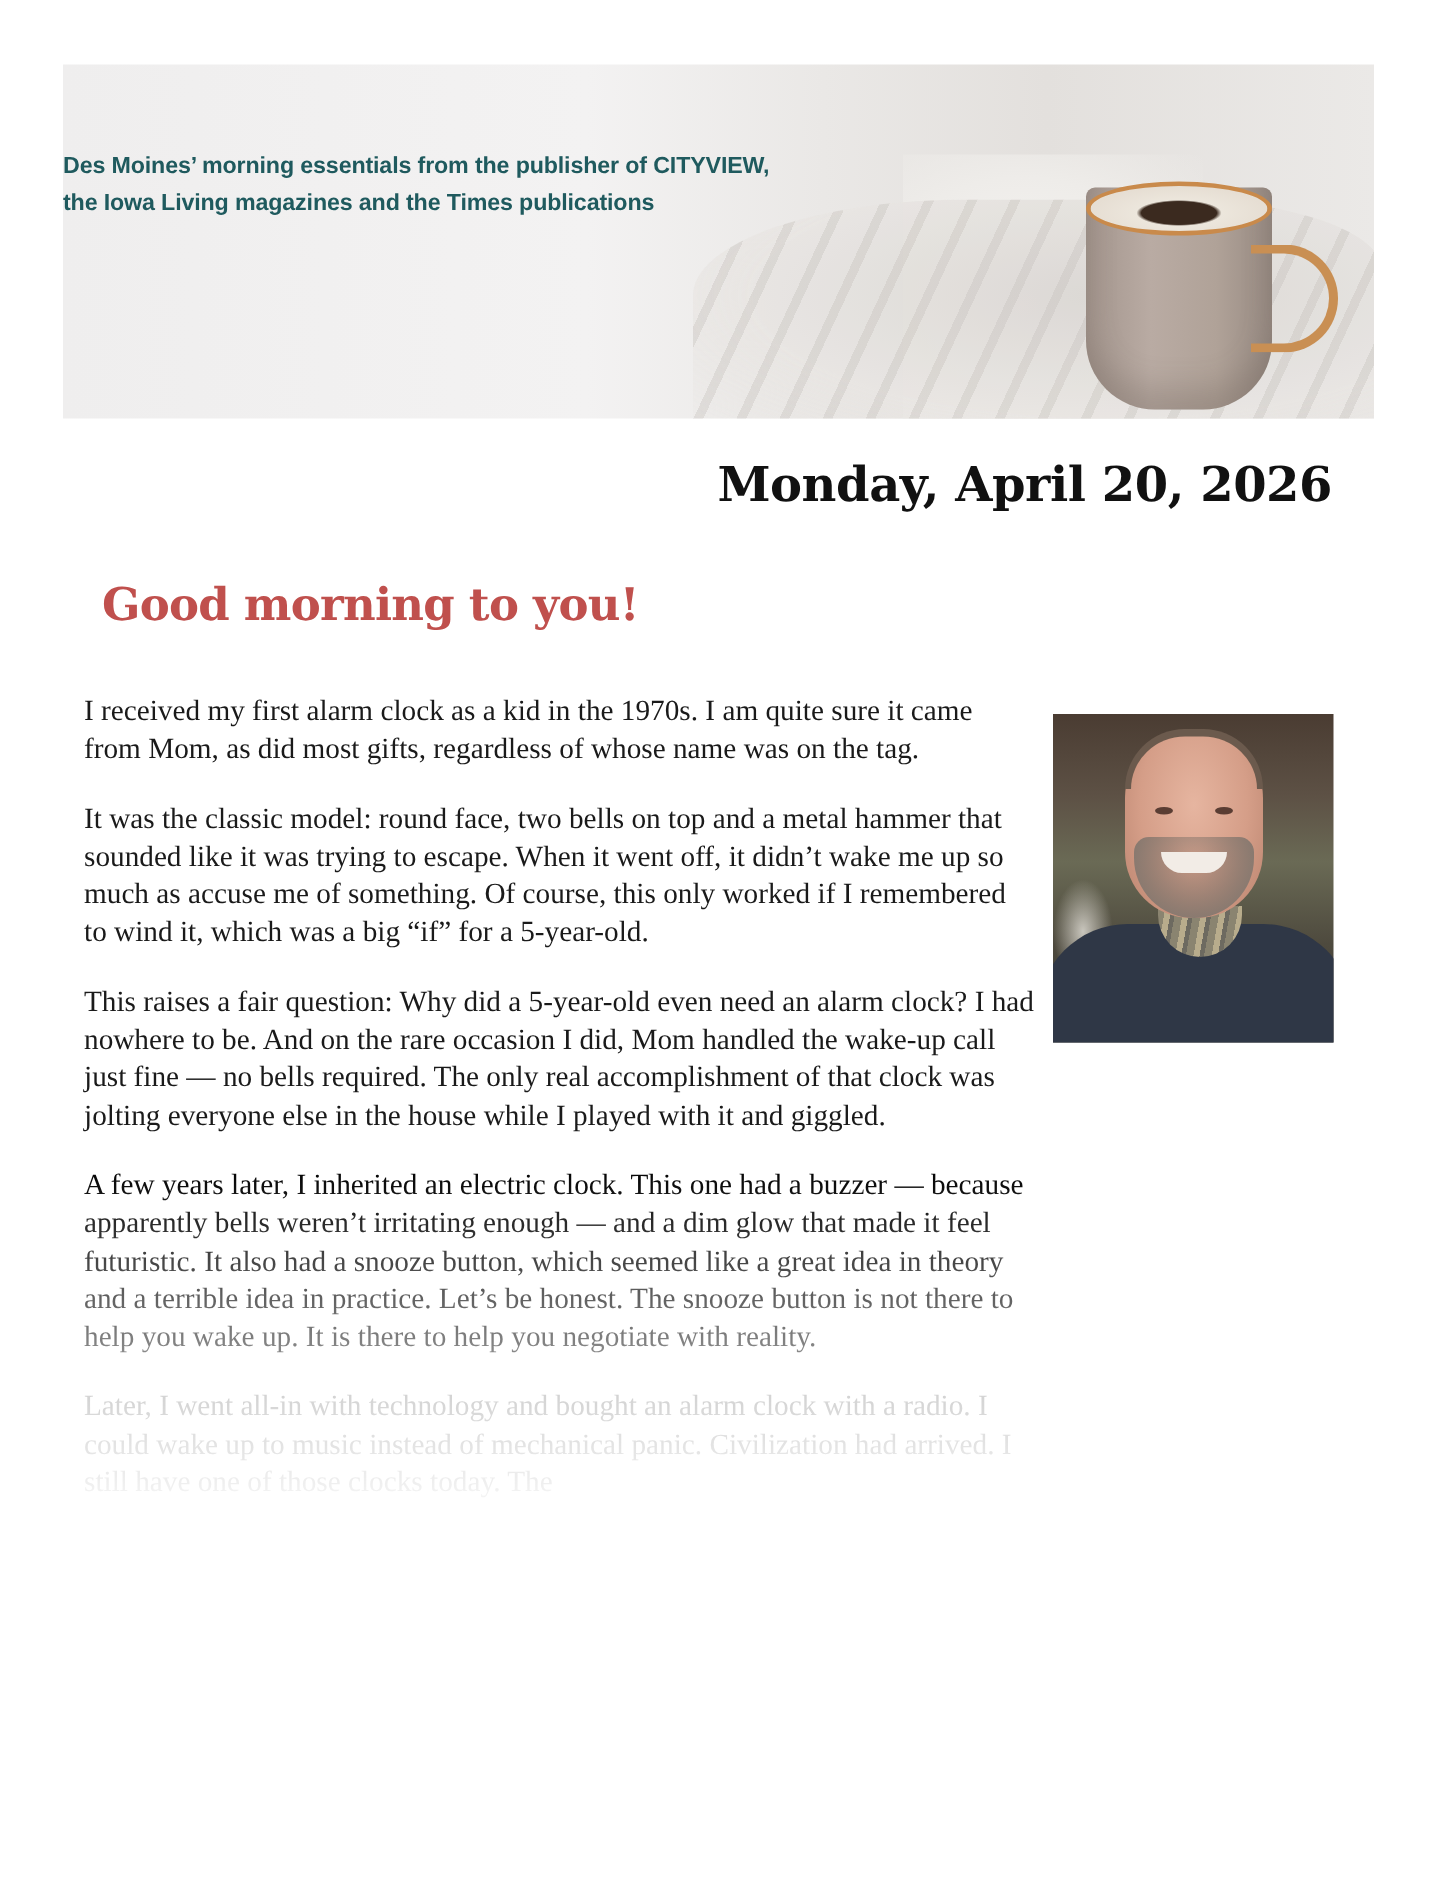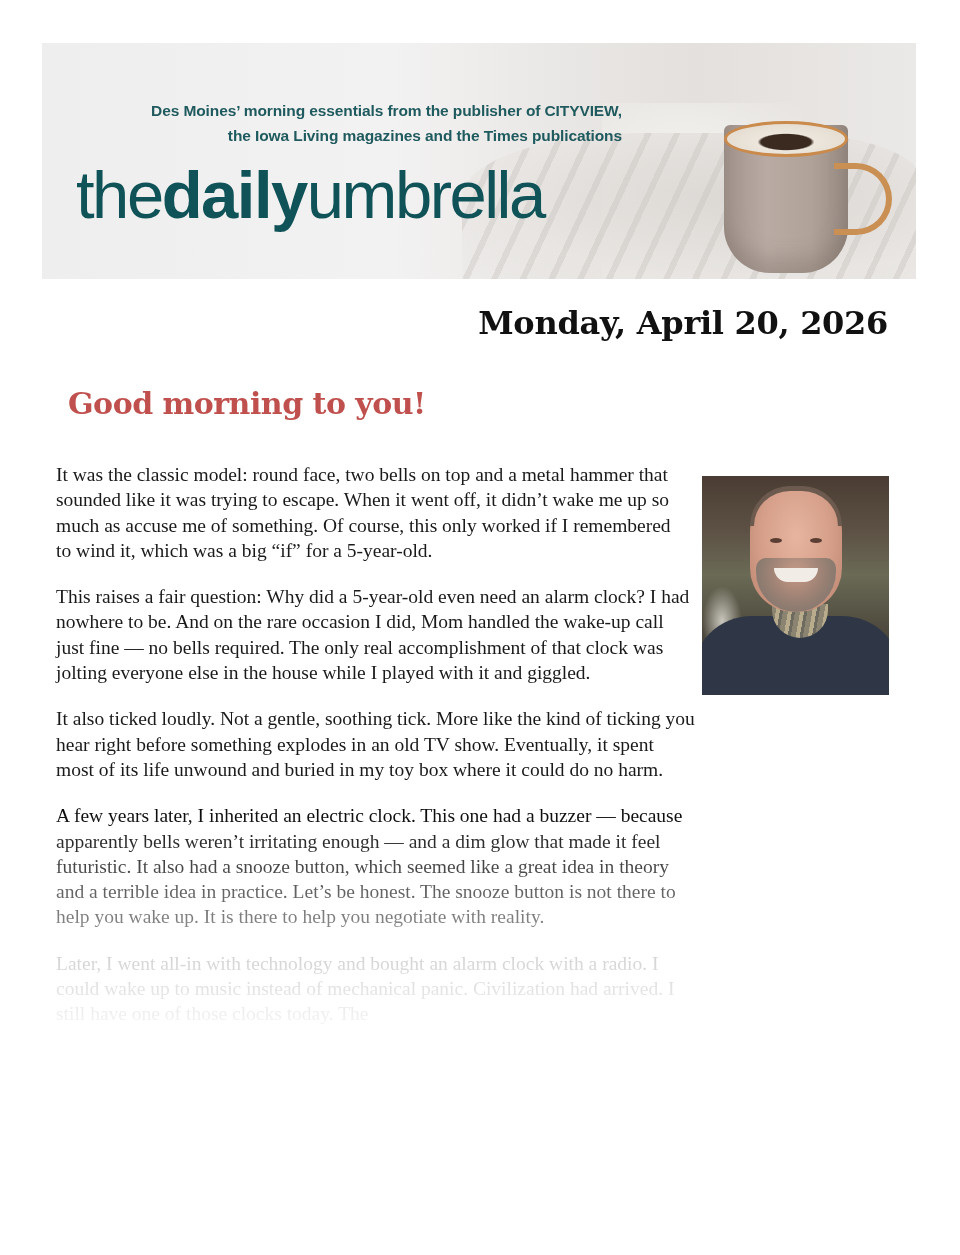--- a/index.html
+++ b/index.html
@@ -36,21 +36,21 @@
       box-sizing: border-box;
     }
     .banner .mug-handle {
       position: absolute; left: 792px; top: 120px; width: 58px; height: 72px;
       border: 6px solid #c98f53; border-left: none;
       border-radius: 0 40px 40px 0;
       box-sizing: border-box;
     }
     .banner .tagline {
       position: absolute; left: 0; top: 55px; width: 580px;
-      text-align: right;
+      text-align: left;
       font-family: "Liberation Sans", sans-serif; font-weight: bold;
       font-size: 15.5px; line-height: 25px; color: #1f5a5e;
       letter-spacing: -0.1px;
     }
     .banner .logo {
       position: absolute; left: 34px; top: 112px;
       font-family: "Liberation Sans", sans-serif;
       font-size: 67px; line-height: 80px; color: #0f5358;
       letter-spacing: -2.5px; white-space: nowrap;
     }
@@ -134,38 +134,37 @@
 <div class="banner">
   <div class="cloth"></div>
   <div class="blanket"></div>
   <div class="mug"></div>
   <div class="mug-rim"></div>
   <div class="mug-handle"></div>
   <div class="tagline">
     <div>Des Moines’ morning essentials from the publisher of CITYVIEW,</div>
     <div>the Iowa Living magazines and the Times publications</div>
   </div>
-  <div class="logo"><span class="light">the</span><span class="bold">daily</span><span class="light">umbrella</span></div>
 </div>
 
 <div class="date">Monday, April 20, 2026</div>
 
 <div class="greeting">Good morning to you!</div>
 
 <div class="author-photo">
   <div class="bg-light"></div>
   <div class="sweater"></div>
   <div class="collar"></div>
   <div class="head"></div>
   <div class="hair"></div>
   <div class="beard"></div>
   <div class="smile"></div>
   <div class="eye l"></div>
   <div class="eye r"></div>
 </div>
 
 <div class="article">
+  <p style="width:632px">I received my first alarm clock as a kid in the 1970s. I am quite sure it came from Mom, as did most gifts, regardless of whose name was on the tag.</p>
   <p style="width:622px">It was the classic model: round face, two bells on top and a metal hammer that sounded like it was trying to escape. When it went off, it didn’t wake me up so much as accuse me of something. Of course, this only worked if I remembered to wind it, which was a big “if” for a 5-year-old.</p>
   <p>This raises a fair question: Why did a 5-year-old even need an alarm clock? I had nowhere to be. And on the rare occasion I did, Mom handled the wake-up call just fine — no bells required. The only real accomplishment of that clock was jolting everyone else in the house while I played with it and giggled.</p>
-  <p>It also ticked loudly. Not a gentle, soothing tick. More like the kind of ticking you hear right before something explodes in an old TV show. Eventually, it spent most of its life unwound and buried in my toy box where it could do no harm.</p>
   <p class="fade2">A few years later, I inherited an electric clock. This one had a buzzer — because apparently bells weren’t irritating enough — and a dim glow that made it feel futuristic. It also had a snooze button, which seemed like a great idea in theory and a terrible idea in practice. Let’s be honest. The snooze button is not there to help you wake up. It is there to help you negotiate with reality.</p>
   <p class="fade3">Later, I went all-in with technology and bought an alarm clock with a radio. I could wake up to music instead of mechanical panic. Civilization had arrived. I still have one of those clocks today. The</p>
 </div>
 
 </body></html>

